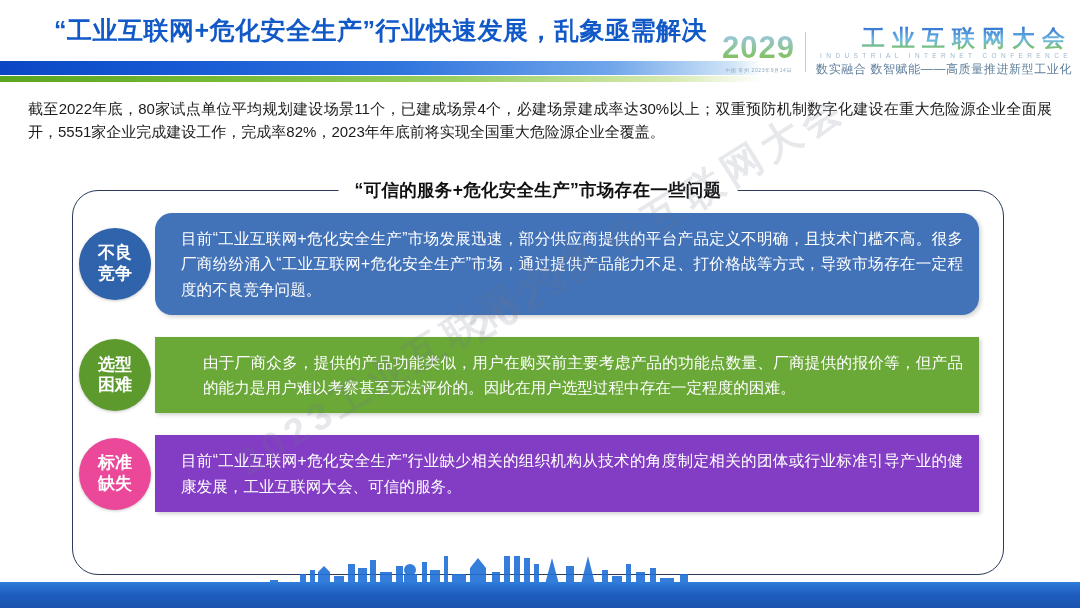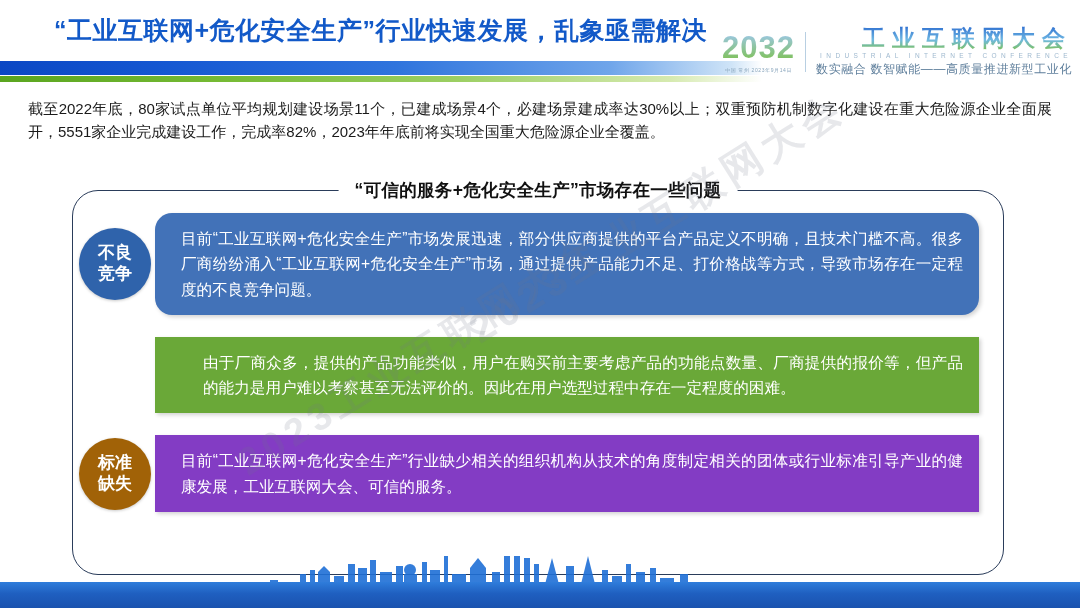--- a/index.html
+++ b/index.html
@@ -225,21 +225,21 @@
 
   <div class="page-title">“工业互联网+危化安全生产”行业快速发展，乱象亟需解决</div>
 
   <div class="header-bar-wrap">
     <div class="header-bar-blue"></div>
     <div class="header-bar-green"></div>
   </div>
 
   <div class="conf-logo">
     <div class="logo-year-block">
-      <div class="logo-year">2032</div>
+      <div class="logo-year">2029</div>
       <div class="logo-year-sub">中国 常州 2023年9月14日</div>
     </div>
     <div class="logo-divider"></div>
     <div class="logo-right">
       <div class="logo-cn">工业互联网大会</div>
       <div class="logo-en">INDUSTRIAL INTERNET CONFERENCE</div>
       <div class="logo-slogan">数实融合 数智赋能——高质量推进新型工业化</div>
     </div>
   </div>
 
@@ -252,24 +252,28 @@
     <div class="panel-title">“可信的服务+危化安全生产”市场存在一些问题</div>
     <div class="items" id="items-container">
         <div class="item">
           <div class="item-badge" style="background: rgb(47, 99, 171);">
             <span>不良</span>
             <span>竞争</span>
           </div>
           <div class="item-body" style="background: rgb(66, 114, 184); border-radius: 17px;">目前“工业互联网+危化安全生产”市场发展迅速，部分供应商提供的平台产品定义不明确，且技术门槛不高。很多厂商纷纷涌入“工业互联网+危化安全生产”市场，通过提供产品能力不足、打价格战等方式，导致市场存在一定程度的不良竞争问题。</div>
         </div>
         <div class="item">
+          <div class="item-badge" style="background: rgb(92, 154, 46);">
+            <span>选型</span>
+            <span>困难</span>
+          </div>
           <div class="item-body" style="background: rgb(106, 168, 56); padding-left: 48px;">由于厂商众多，提供的产品功能类似，用户在购买前主要考虑产品的功能点数量、厂商提供的报价等，但产品的能力是用户难以考察甚至无法评价的。因此在用户选型过程中存在一定程度的困难。</div>
         </div>
         <div class="item">
-          <div class="item-badge" style="background: #a16207;">
+          <div class="item-badge" style="background: #ec4899;">
             <span>标准</span>
             <span>缺失</span>
           </div>
           <div class="item-body" style="background: rgb(131, 60, 196);">目前“工业互联网+危化安全生产”行业缺少相关的组织机构从技术的角度制定相关的团体或行业标准引导产业的健康发展，工业互联网大会、可信的服务。</div>
         </div>
       </div>
   </div>
 
   <div class="footer">
     <svg class="footer-sky" viewBox="0 0 1080 34" preserveAspectRatio="none">

